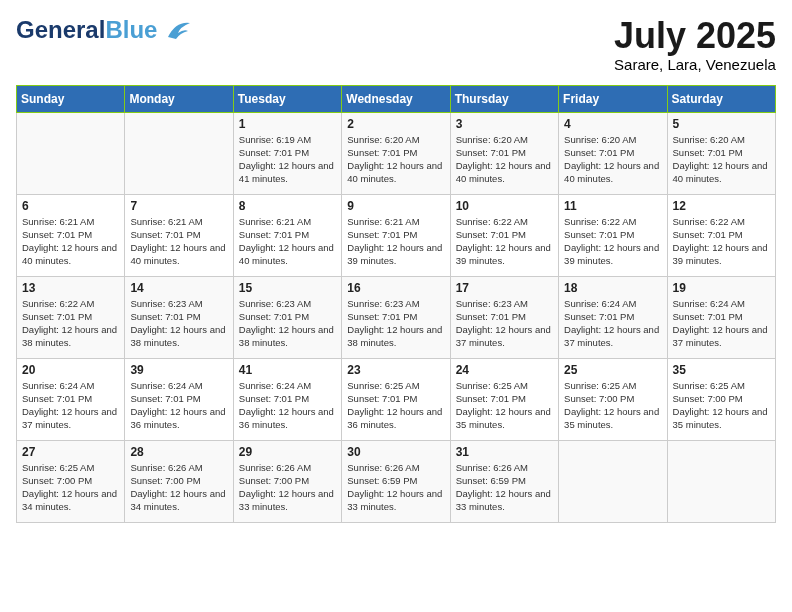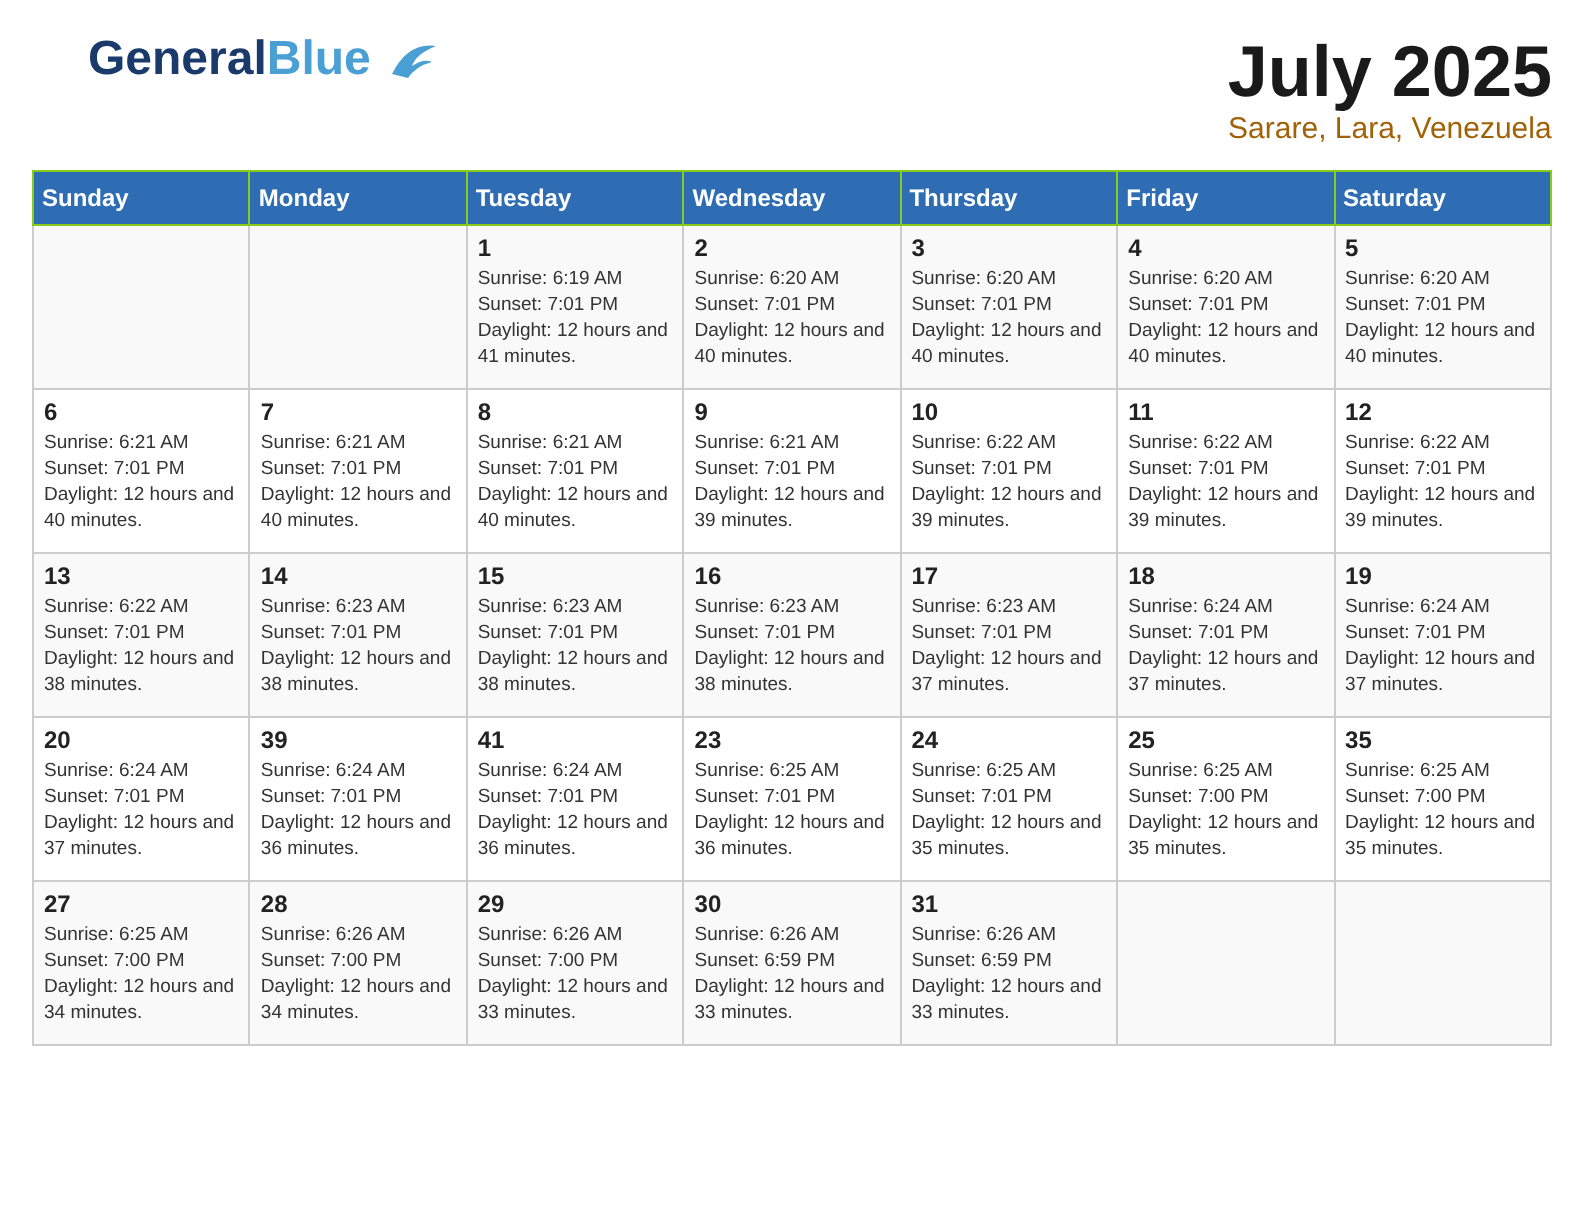--- a/index.html
+++ b/index.html
@@ -20,21 +20,21 @@
       text-align: center;
     }
     .month-year {
       font-size: 36px;
       font-weight: bold;
       color: #1a1a1a;
       line-height: 1.1;
     }
     .location {
       font-size: 15px;
-      color: #a16207;
+      color: #000000;
     }
     table {
       width: 100%;
       border-collapse: collapse;
       table-layout: fixed;
     }
     thead tr th {
       background-color: #2e6db4;
       color: #fff;
       font-size: 12px;
@@ -62,21 +62,20 @@
       margin-bottom: 2px;
     }
     .cell-info {
       font-size: 9.5px;
       line-height: 1.4;
       color: #333;
     }
     .logo-wrapper {
       display: flex;
       align-items: flex-start;
-      margin-left: 28px;
     }
     .logo-name {
       font-size: 24px;
       font-weight: bold;
       color: #1a3a6b;
     }
     .logo-name .blue {
       color: #4a9fd4;
     }
   </style>

